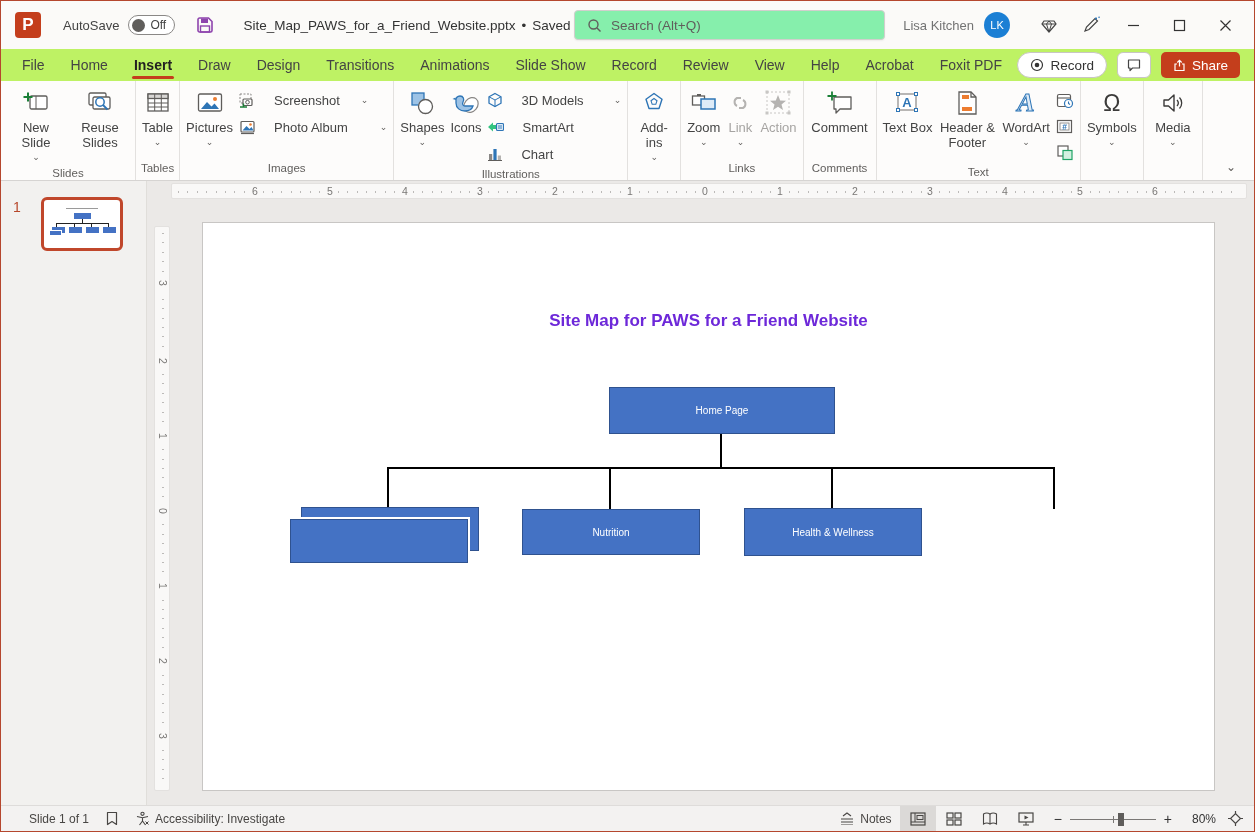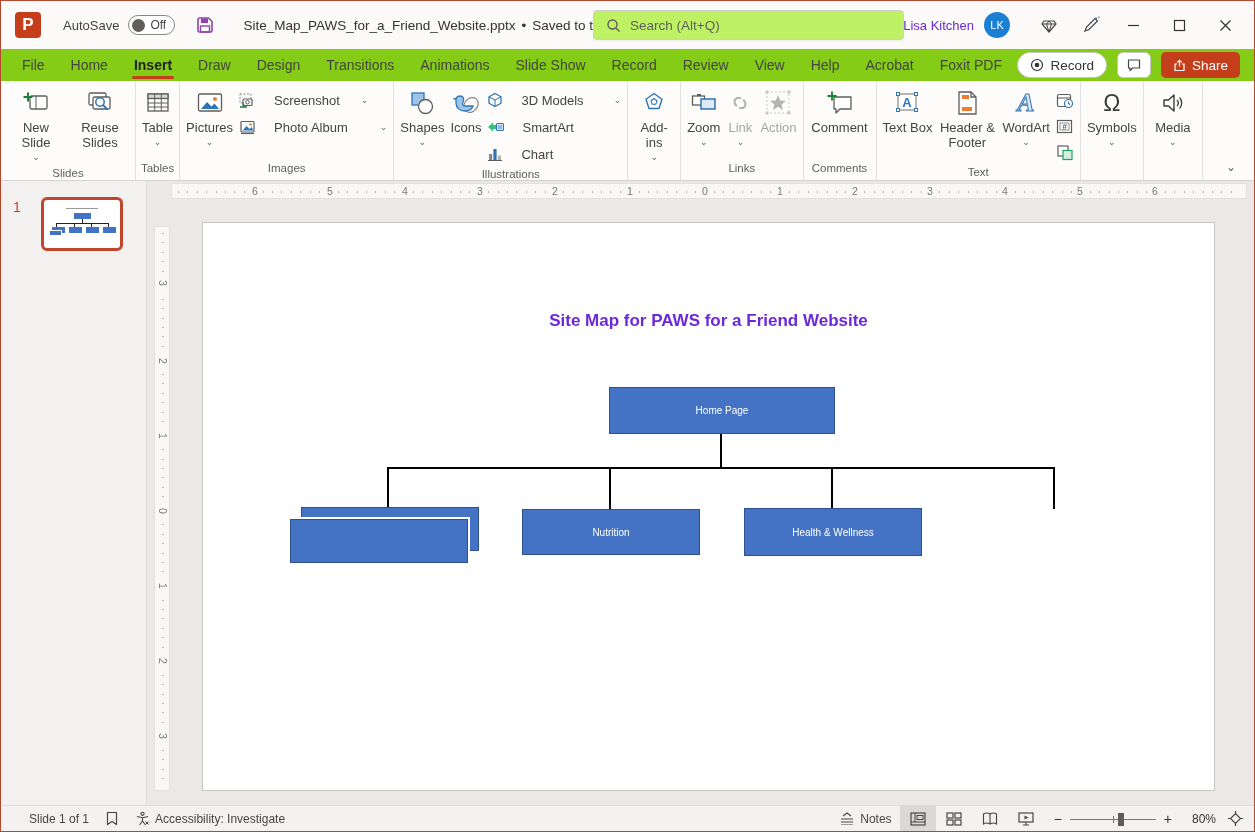--- a/index.html
+++ b/index.html
@@ -14,31 +14,31 @@
   
   .titlebar { position:absolute; left:0; top:0; right:0; height:48px; background:#fbfaf8; display:flex; align-items:center; }
   .ppt-logo { width:26px; height:26px; margin-left:14px; border-radius:4px; background:#c43e1c; color:#fff; font-weight:bold; font-size:17px; display:flex; align-items:center; justify-content:center; }
   .autosave-label { font-size:13px; color:#444; margin-left:22px; }
   .toggle { margin-left:9px; width:47px; height:20px; border:1px solid #8a8886; border-radius:10px; display:flex; align-items:center; background:#fff; }
   .toggle-knob { width:13px; height:13px; border-radius:50%; background:#605e5c; margin-left:3px; }
   .toggle-text { font-size:12px; color:#444; margin-left:5px; }
   .save-btn { margin-left:18px; width:24px; height:24px; display:flex; align-items:center; justify-content:center; }
   .doc-title { margin-left:26px; font-size:13.5px; color:#333; display:flex; align-items:center; gap:6px; white-space:nowrap; }
   .doc-title .chev-small { font-size:10px; color:#605e5c; }
-  .search-box { position:absolute; left:592px; top:9px; width:311px; height:30px; background:#bef264; border:1px solid #d1cfcd; border-radius:4px; display:flex; align-items:center; box-shadow:0 1px 2px rgba(0,0,0,.06); }
+  .search-box { position:absolute; left:573px; top:9px; width:311px; height:30px; background:#86efac; border:1px solid #d1cfcd; border-radius:4px; display:flex; align-items:center; box-shadow:0 1px 2px rgba(0,0,0,.06); }
   .search-box input { border:none; outline:none; background:transparent; font-family:inherit; font-size:13.5px; color:#605e5c; width:250px; }
   .search-box input::placeholder { color:#605e5c; }
   .tb-right { position:absolute; right:0; top:0; height:48px; display:flex; align-items:center; }
-  .user-name { font-size:13px; color:#6d28d9; margin-right:10px; }
+  .user-name { font-size:13px; color:#737373; margin-right:10px; }
   .avatar { width:26px; height:26px; border-radius:50%; background:#1b7fd4; color:#fff; font-size:11px; display:flex; align-items:center; justify-content:center; margin-right:22px; }
   .tb-icon { width:34px; height:34px; display:flex; align-items:center; justify-content:center; margin-right:8px; }
   .win-ctl { width:34px; height:34px; display:flex; align-items:center; justify-content:center; margin-right:12px; color:#333; font-size:15px; }
 
   
-  .tabbar { position:absolute; left:0; top:48px; right:0; height:32px; background:#84cc16; display:flex; align-items:center; }
+  .tabbar { position:absolute; left:0; top:48px; right:0; height:32px; background:#bef264; display:flex; align-items:center; }
   .tab { position:relative; padding:0 13px; font-size:14px; color:#444; height:32px; display:flex; align-items:center; cursor:default; }
   .tab:first-child { margin-left:8px; }
   .tab.active { color:#232221; font-weight:bold; }
   .tab.active::after { content:""; position:absolute; left:11px; right:11px; bottom:2px; height:3px; border-radius:2px; background:#c43e1c; }
   .tabbar-right { margin-left:auto; display:flex; align-items:center; gap:10px; margin-right:14px; }
   .record-pill { height:26px; border:1px solid #c8c6c4; border-radius:14px; background:#fff; display:flex; align-items:center; gap:6px; padding:0 12px; font-size:13.5px; color:#333; }
   .comment-pill { width:34px; height:26px; border:1px solid #c8c6c4; border-radius:6px; background:#fff; display:flex; align-items:center; justify-content:center; }
   .share-btn { height:26px; background:#c43e1c; color:#fff; border-radius:5px; display:flex; align-items:center; gap:6px; padding:0 12px; font-size:13.5px; }
 
   

